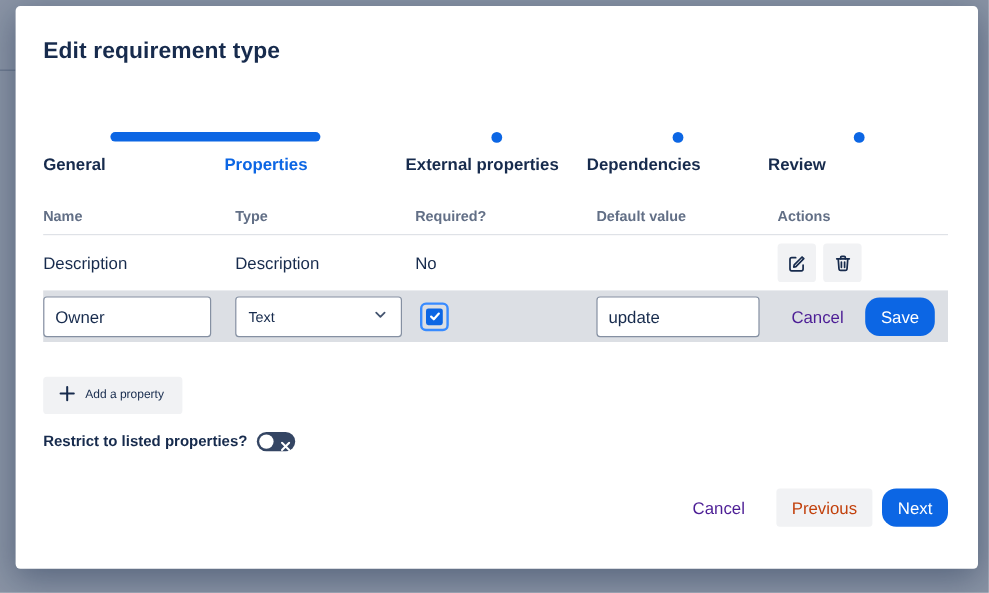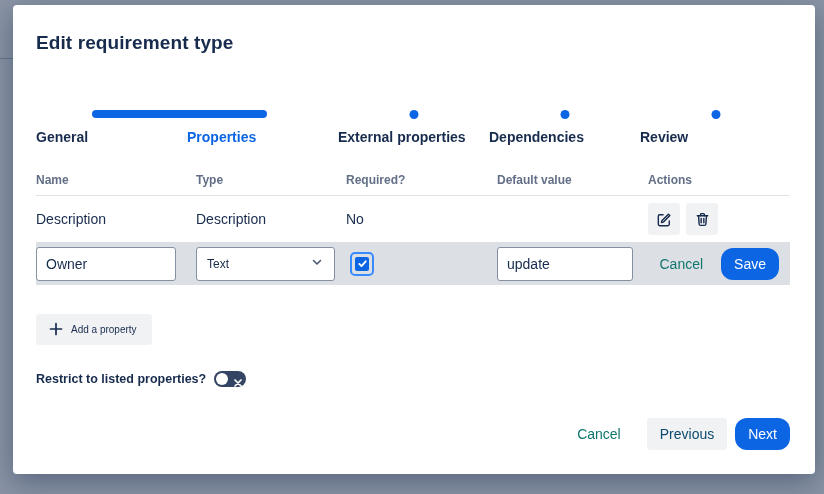--- a/index.html
+++ b/index.html
@@ -68,38 +68,38 @@
   .checkbox-ring {
     margin-left:4px; width:24px; height:24px; border:2px solid #388BFF; border-radius:5px;
     display:flex; align-items:center; justify-content:center; cursor:pointer;
   }
   .checkbox-box {
     width:14px; height:14px; background:#0C66E4; border-radius:2px;
     display:flex; align-items:center; justify-content:center;
   }
   .row-actions { display:flex; align-items:center; justify-content:flex-end; gap:18px; padding-right:11px; }
   .link-btn {
-    background:none; border:none; font-family:inherit; font-size:14px; color:#0f766e; cursor:pointer; padding:0;
+    background:none; border:none; font-family:inherit; font-size:14px; color:#4c1d95; cursor:pointer; padding:0;
   }
   .btn {
     height:32px; border:none; border-radius:3px; font-family:inherit; font-size:14px;
     padding:0 13px; cursor:pointer; display:inline-flex; align-items:center; justify-content:center;
   }
   .btn-primary { background:#0C66E4; color:#FFFFFF; font-weight:500;border-radius:12px; }
-  .btn-subtle  { background:#F1F2F4; color:#0c4a6e; }
+  .btn-subtle  { background:#F1F2F4; color:#c2410c; }
 
   
   .add-btn {
     margin-top:29px; height:31px; display:inline-flex; align-items:center; gap:7px;
     background:#F1F2F4; border:none; border-radius:3px; padding:0 15px 0 12px;
     font-family:inherit; font-size:10px; color:#172B4D; cursor:pointer;
   }
 
   
-  .restrict-row { margin-top:26px; display:flex; align-items:center; gap:8px; }
+  .restrict-row { margin-top:15px; display:flex; align-items:center; gap:8px; }
   .restrict-label { font-size:12.5px; font-weight:700; color:#172B4D; }
   .toggle {
     position:relative; width:32px; height:16px; border-radius:8px; background:#344563;
     border:none; cursor:pointer; flex:0 0 auto;
   }
   .toggle-knob {
     position:absolute; left:2px; top:2px; width:12px; height:12px; border-radius:50%; background:#FFFFFF;
   }
   .toggle-x { position:absolute; right:4px; top:4px; }
 

